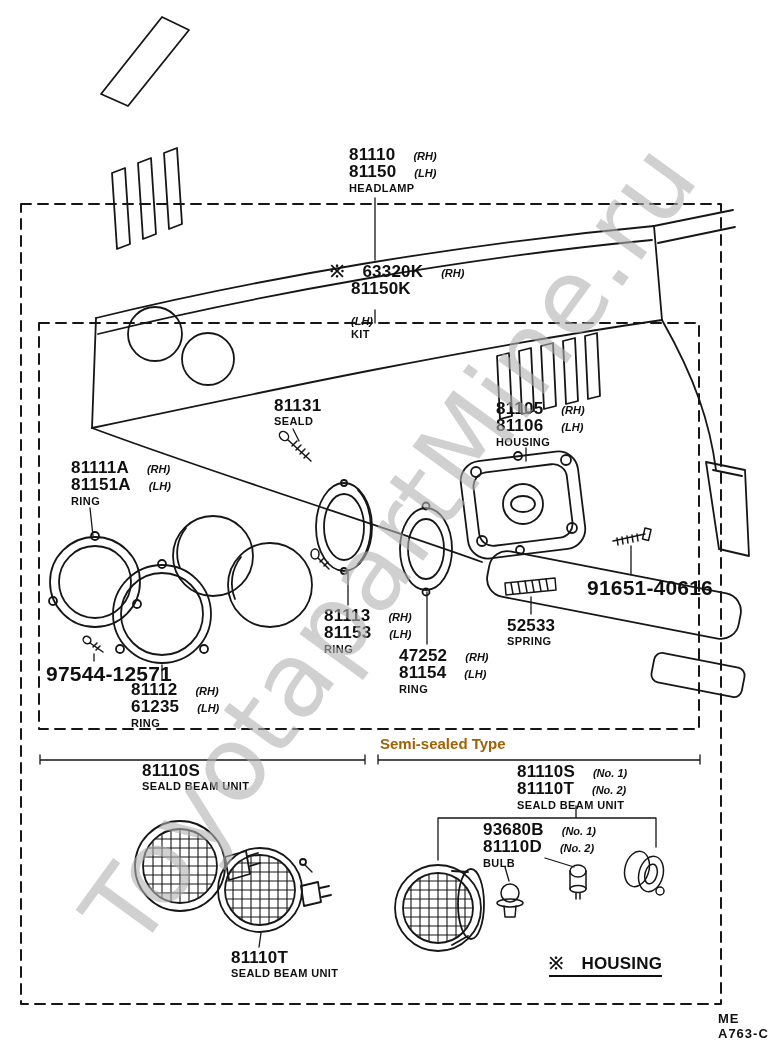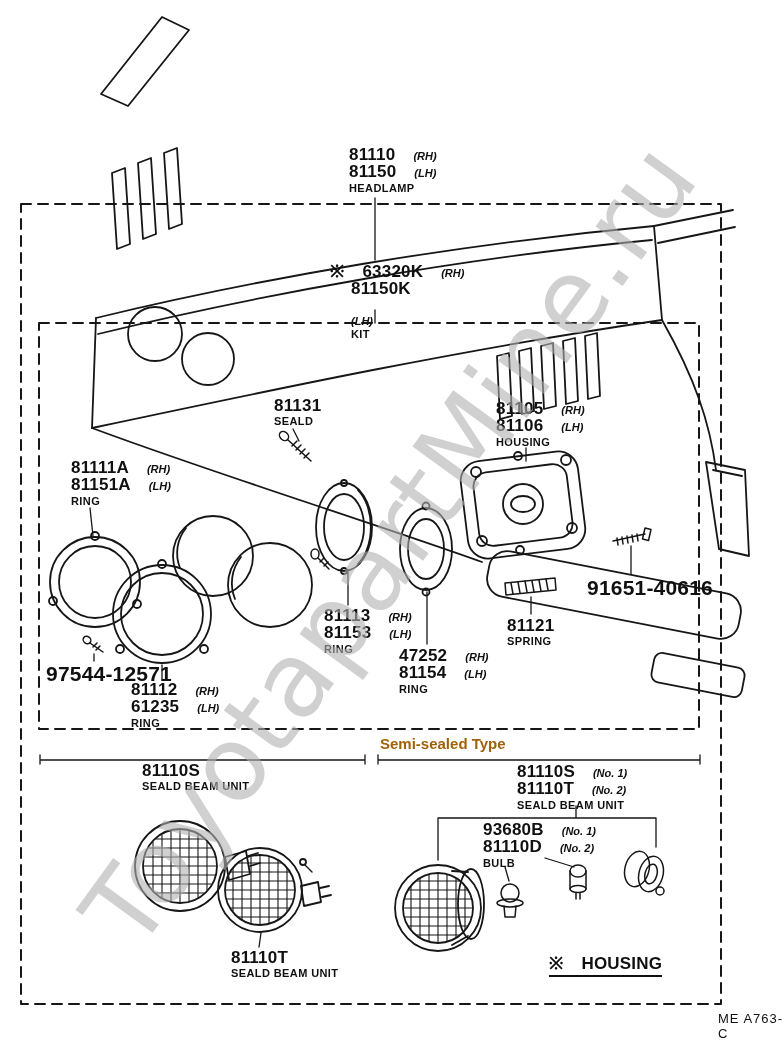--- a/index.html
+++ b/index.html
@@ -8,21 +8,21 @@
   svg.art{position:absolute;left:0;top:0;z-index:1;}
   .lbl{position:absolute;z-index:3;color:#101010;font-weight:bold;line-height:1.02;white-space:nowrap;}
   .row{display:flex;align-items:baseline;gap:18px;}
   .num{font-size:17px;letter-spacing:0.2px;}
   .num-s{font-size:21px;letter-spacing:0.2px;}
   .suf{font-size:11px;font-style:italic;}
   .cap{font-size:11px;margin-top:2px;letter-spacing:0.4px;}
   .ind{margin-left:21px;flex-direction:column;}
   .section-title{position:absolute;z-index:3;font-weight:bold;font-size:15px;color:#a16207;}
   .underlined{border-bottom:2px solid #101010;padding-bottom:3px;}
-  .footer-code{position:absolute;z-index:3;font-weight:normal;font-size:13px;letter-spacing:1px;color:#101010;padding-left:39px;}
+  .footer-code{position:absolute;z-index:3;font-weight:bold;font-size:13px;letter-spacing:1px;color:#101010;padding-left:39px;}
   .watermark{position:absolute;left:390px;top:545px;transform:translate(-50%,-50%) rotate(-54deg);
              font-family:"DejaVu Sans",sans-serif;font-size:104px;letter-spacing:1px;
              color:rgba(176,176,176,0.6);white-space:nowrap;z-index:6;pointer-events:none;}
 </style>
 </head>
 <body>
 
 <div class="stage">
 
   <svg class="art" width="784" height="1054" viewBox="0 0 784 1054" fill="none" stroke="#161616" stroke-width="1.8" stroke-linecap="round" stroke-linejoin="round">
@@ -281,21 +281,21 @@
     </div>
     <div class="row">
       <span class="num">81153</span>
       <span class="suf">(LH)</span>
     </div>
     <div class="cap">RING</div>
   </div>
 
   <div class="lbl" style="left:507px;top:617px">
     <div class="row">
-      <span class="num">81121</span>
+      <span class="num">52533</span>
     </div>
     <div class="cap">SPRING</div>
   </div>
 
   <div class="lbl" style="left:46px;top:663px">
     <div class="row">
       <span class="num-s">97544-12571</span>
     </div>
   </div>
 

